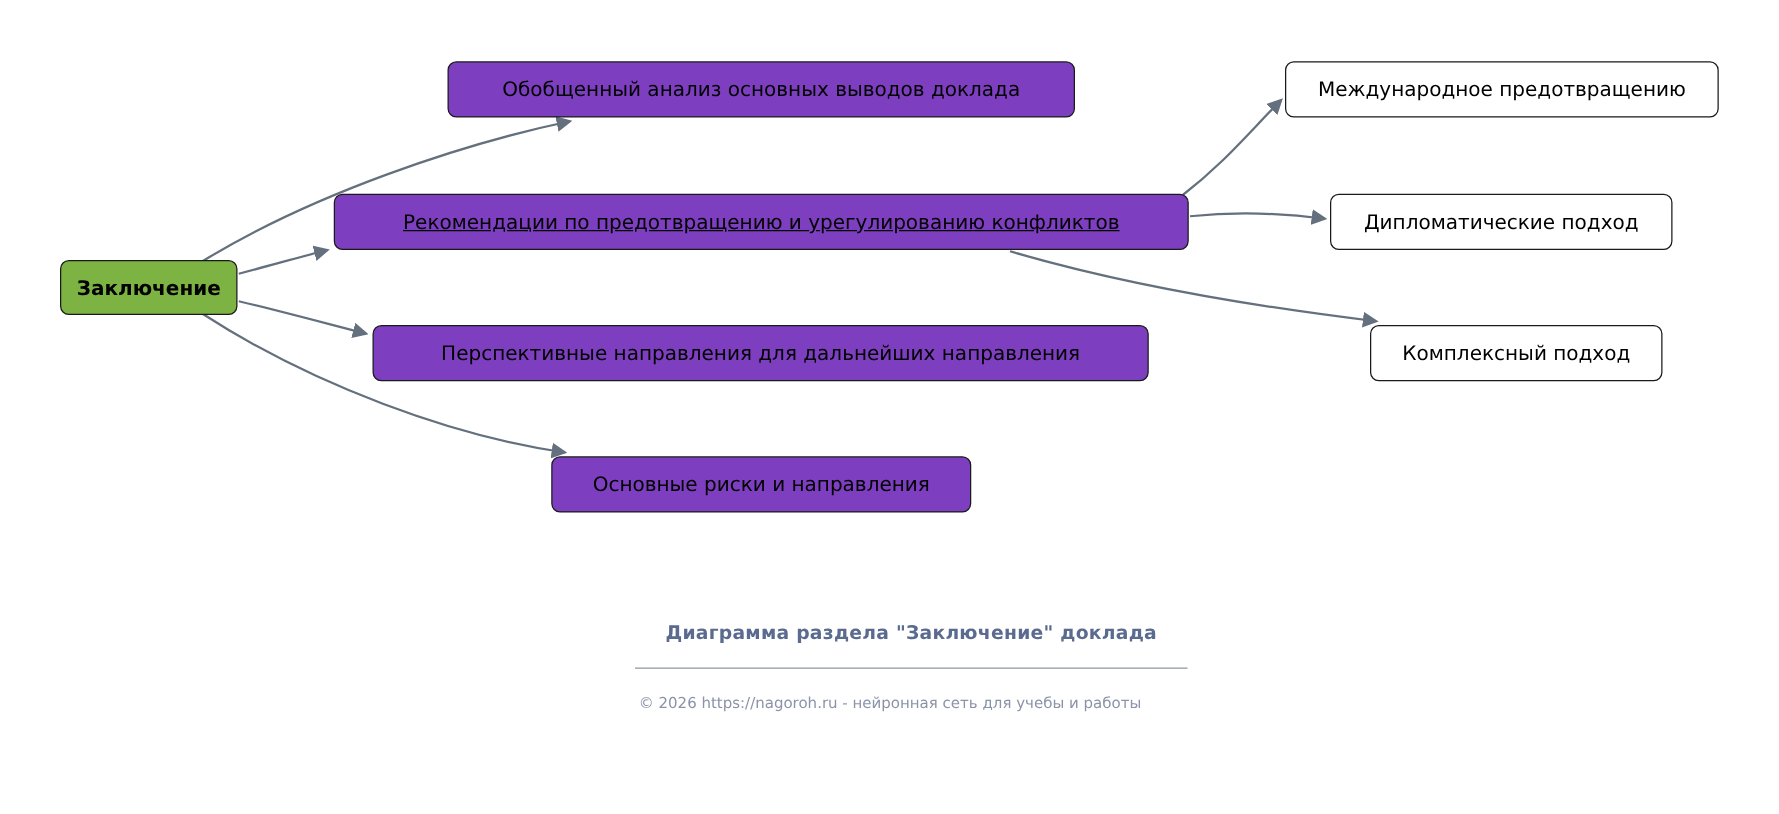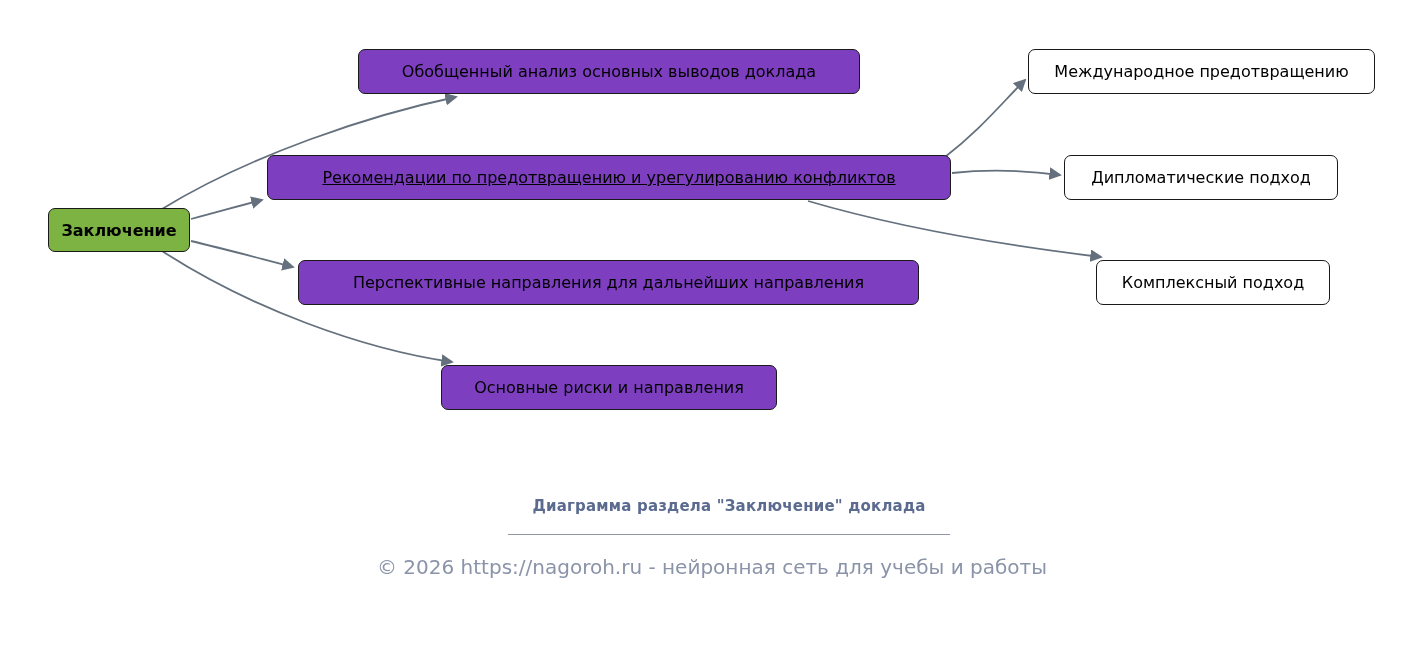--- a/index.html
+++ b/index.html
@@ -64,21 +64,21 @@
   .caption-divider{
     position:absolute;
     left:508px;top:534px;width:442px;
     border-top:1px solid #8f97a3;
     height:0;
   }
   .copyright{
     position:absolute;
     left:362px;top:555px;width:700px;
     text-align:center;
-    font-size:20px;
+    font-size:12px;
     color:#8a93a8;
   }
 </style>
 </head>
 <body>
 
 <div class="stage">
 
   <svg class="edges" viewBox="0 0 1423 651" xmlns="http://www.w3.org/2000/svg">
     <defs>

